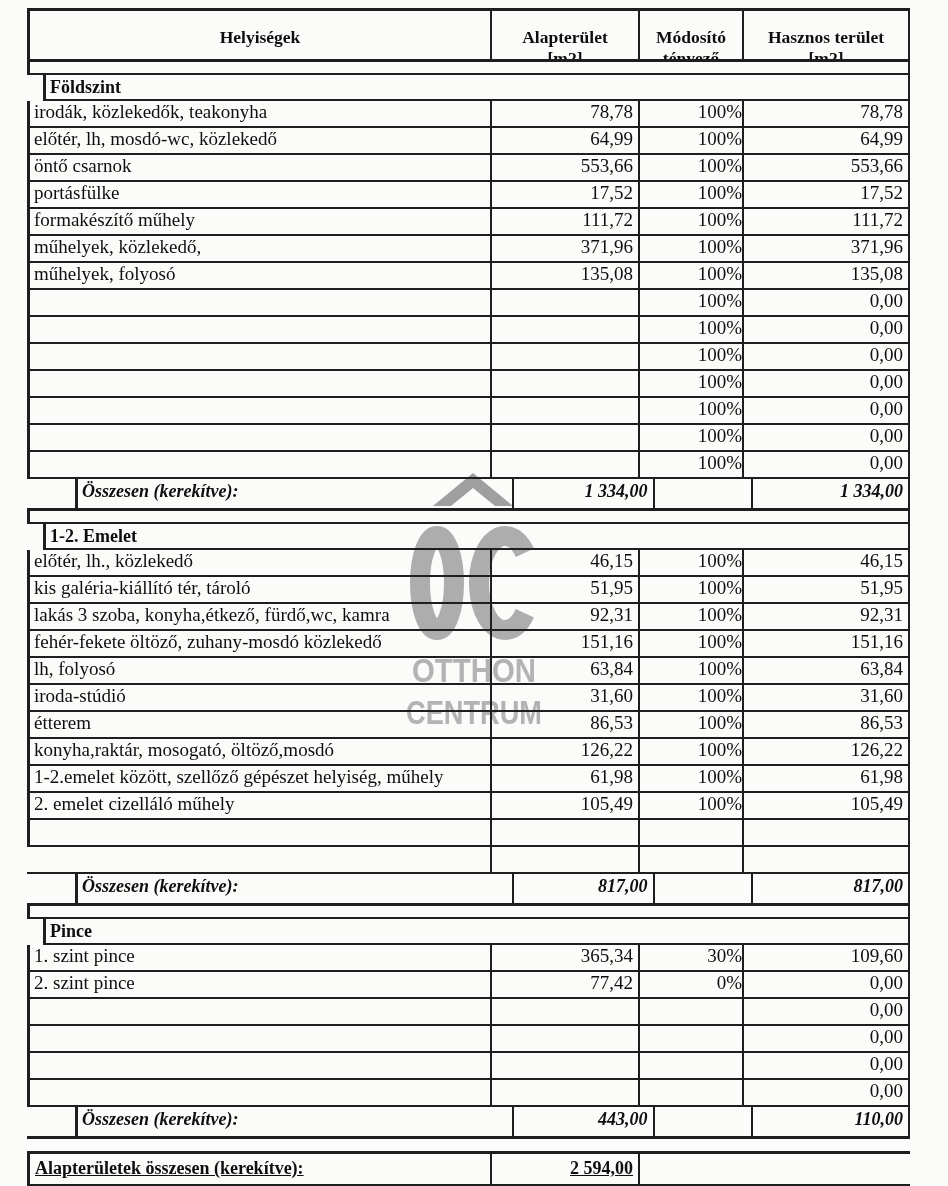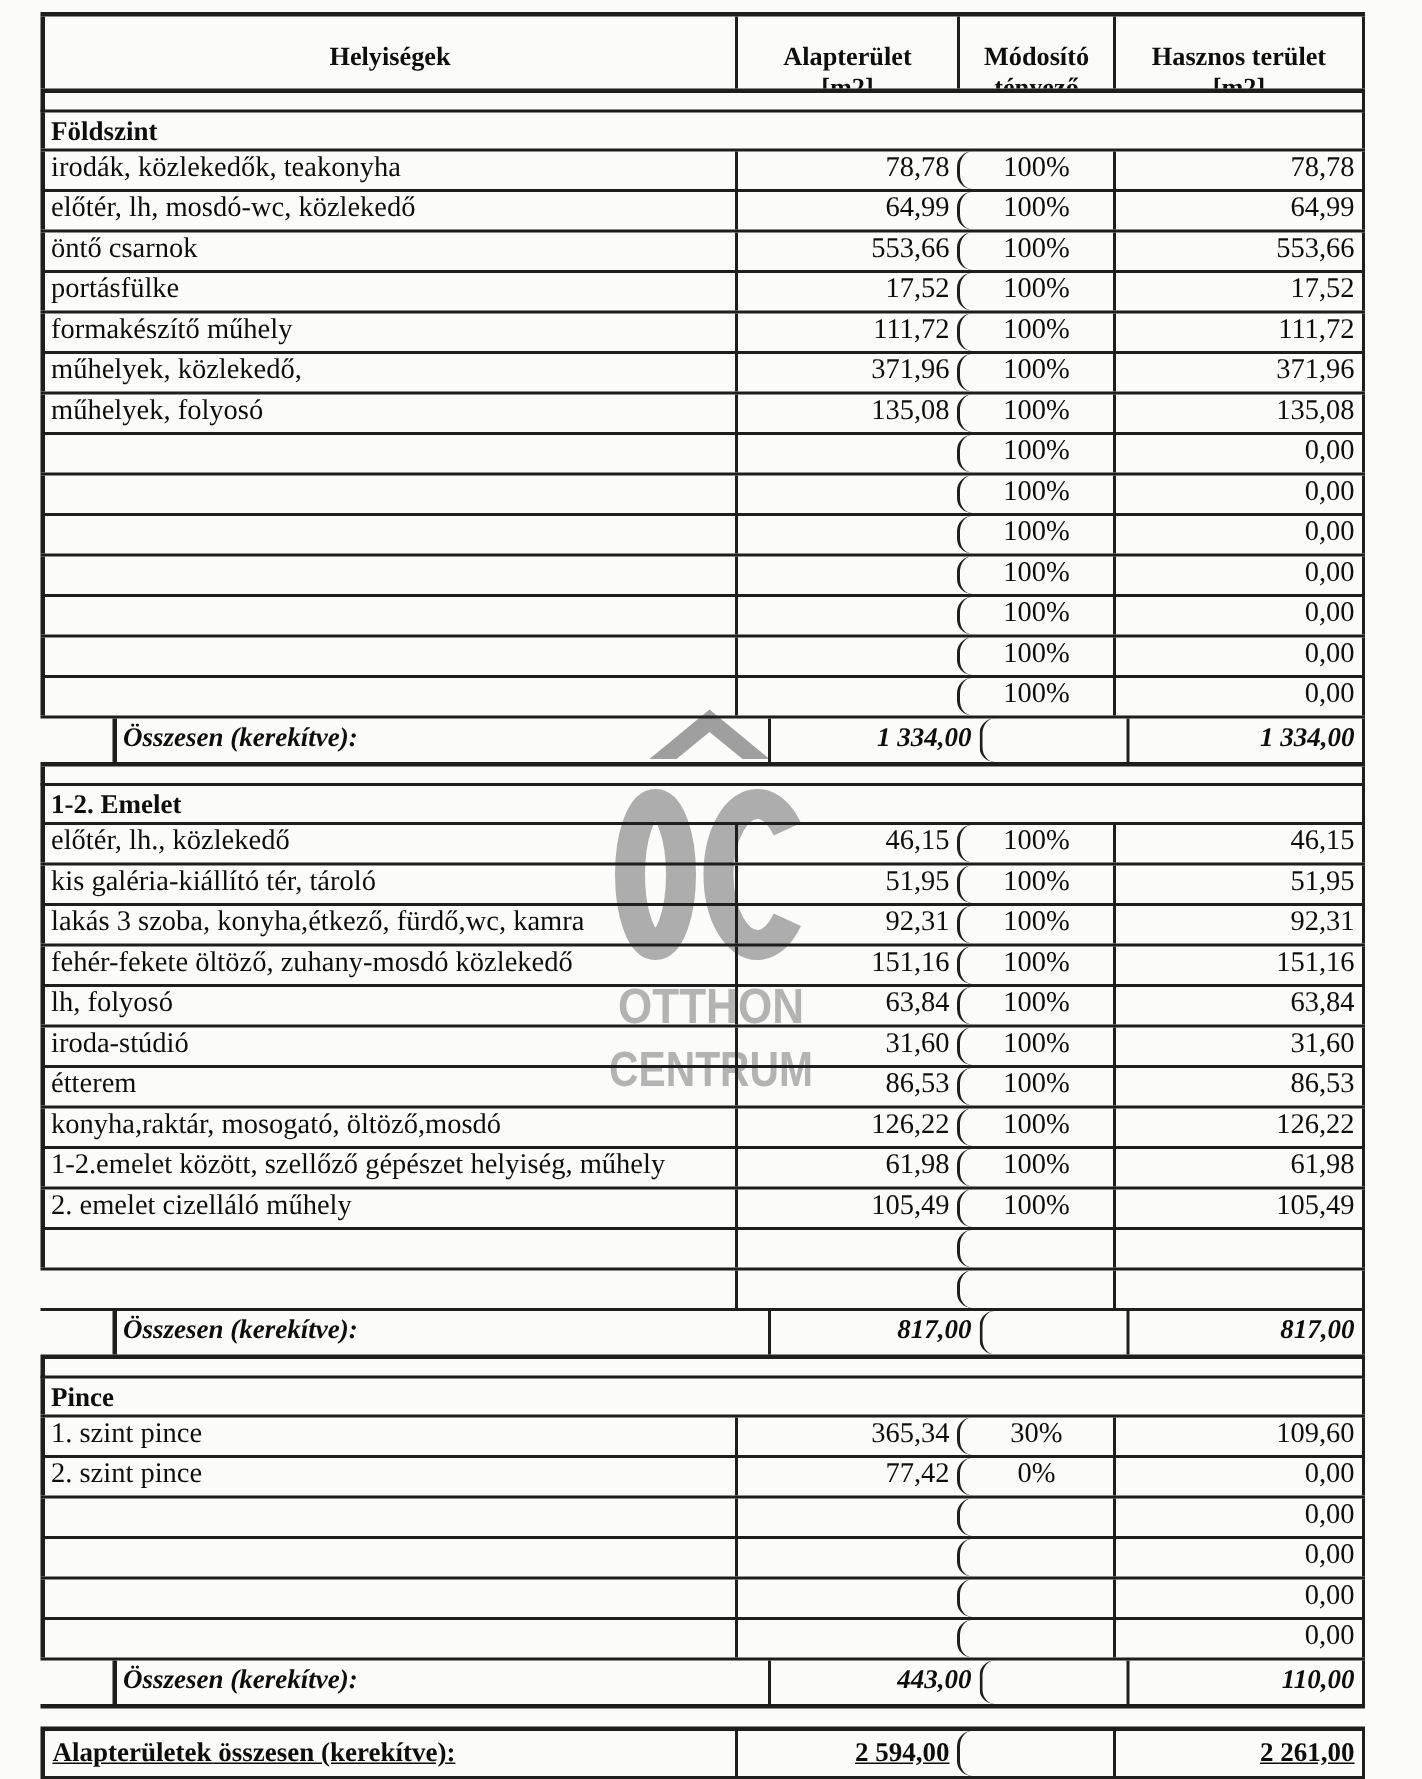--- a/index.html
+++ b/index.html
@@ -26,30 +26,30 @@
   .c1{width:463px;border-left:3px solid var(--ln);}
   .c2{width:148px;border-left:2px solid var(--ln);}
   .c3{width:104px;border-left:2px solid var(--ln);}
   .c4{width:168px;border-left:2px solid var(--ln);border-right:2px solid var(--ln);}
 
   .header-row{height:48px;border-bottom:3px solid var(--ln);font-weight:bold;font-size:17.5px;}
   .header-row .hcell{display:flex;flex-direction:column;justify-content:flex-start;align-items:center;padding-top:16px;line-height:21px;text-align:center;}
 
   .band{width:883px;height:13px;box-sizing:border-box;border-left:3px solid var(--ln);border-right:2px solid var(--ln);border-bottom:2px solid var(--ln);}
 
-  .sec{border-bottom:2px solid var(--ln);}
+  .sec{border-bottom:2px solid var(--ln);margin-left:16px;}
   .cfull{width:883px;box-sizing:border-box;border-left:3px solid var(--ln);border-right:2px solid var(--ln);font-weight:bold;font-size:18px;line-height:24px;padding-left:4px;white-space:nowrap;overflow:hidden;}
 
   .drow{height:25px;border-bottom:2px solid var(--ln);font-size:19px;}
   .drow > div{line-height:22px;}
   .drow.open .c1{border-left-color:transparent;}
 
   .name{padding-left:4px;text-align:left;}
   .num{padding-right:5px;text-align:right;}
-  .ctr{text-align:center;border-radius:10px;}
+  .ctr{text-align:right;}
 
   .trow{height:29px;border-bottom:3px solid var(--ln);font-weight:bold;font-style:italic;font-size:18px;padding-left:48px;}
   .trow > div{line-height:25px;}
 
   
   .grand{position:relative;z-index:1;display:flex;margin:12px 0 0 27px;width:883px;height:30px;border-top:3px solid var(--ln);border-bottom:3px solid var(--ln);font-weight:bold;font-size:18px;text-decoration:underline;}
   .grand > div{line-height:28px;}
   .grand .name{padding-left:5px;}
 </style>
 </head>
@@ -308,16 +308,15 @@
           <div class="c3 ctr"></div>
           <div class="c4 num">110,00</div>
         </div>
       </div>
   </div>
 
   <div class="grand">
     <div class="c1 name">Alapterületek összesen (kerekítve):</div>
     <div class="c2 num">2 594,00</div>
     <div class="c3 ctr"></div>
-    <div class="c4 num">2 261,00</div>
   </div>
 
 </div>
 
 </body></html>

